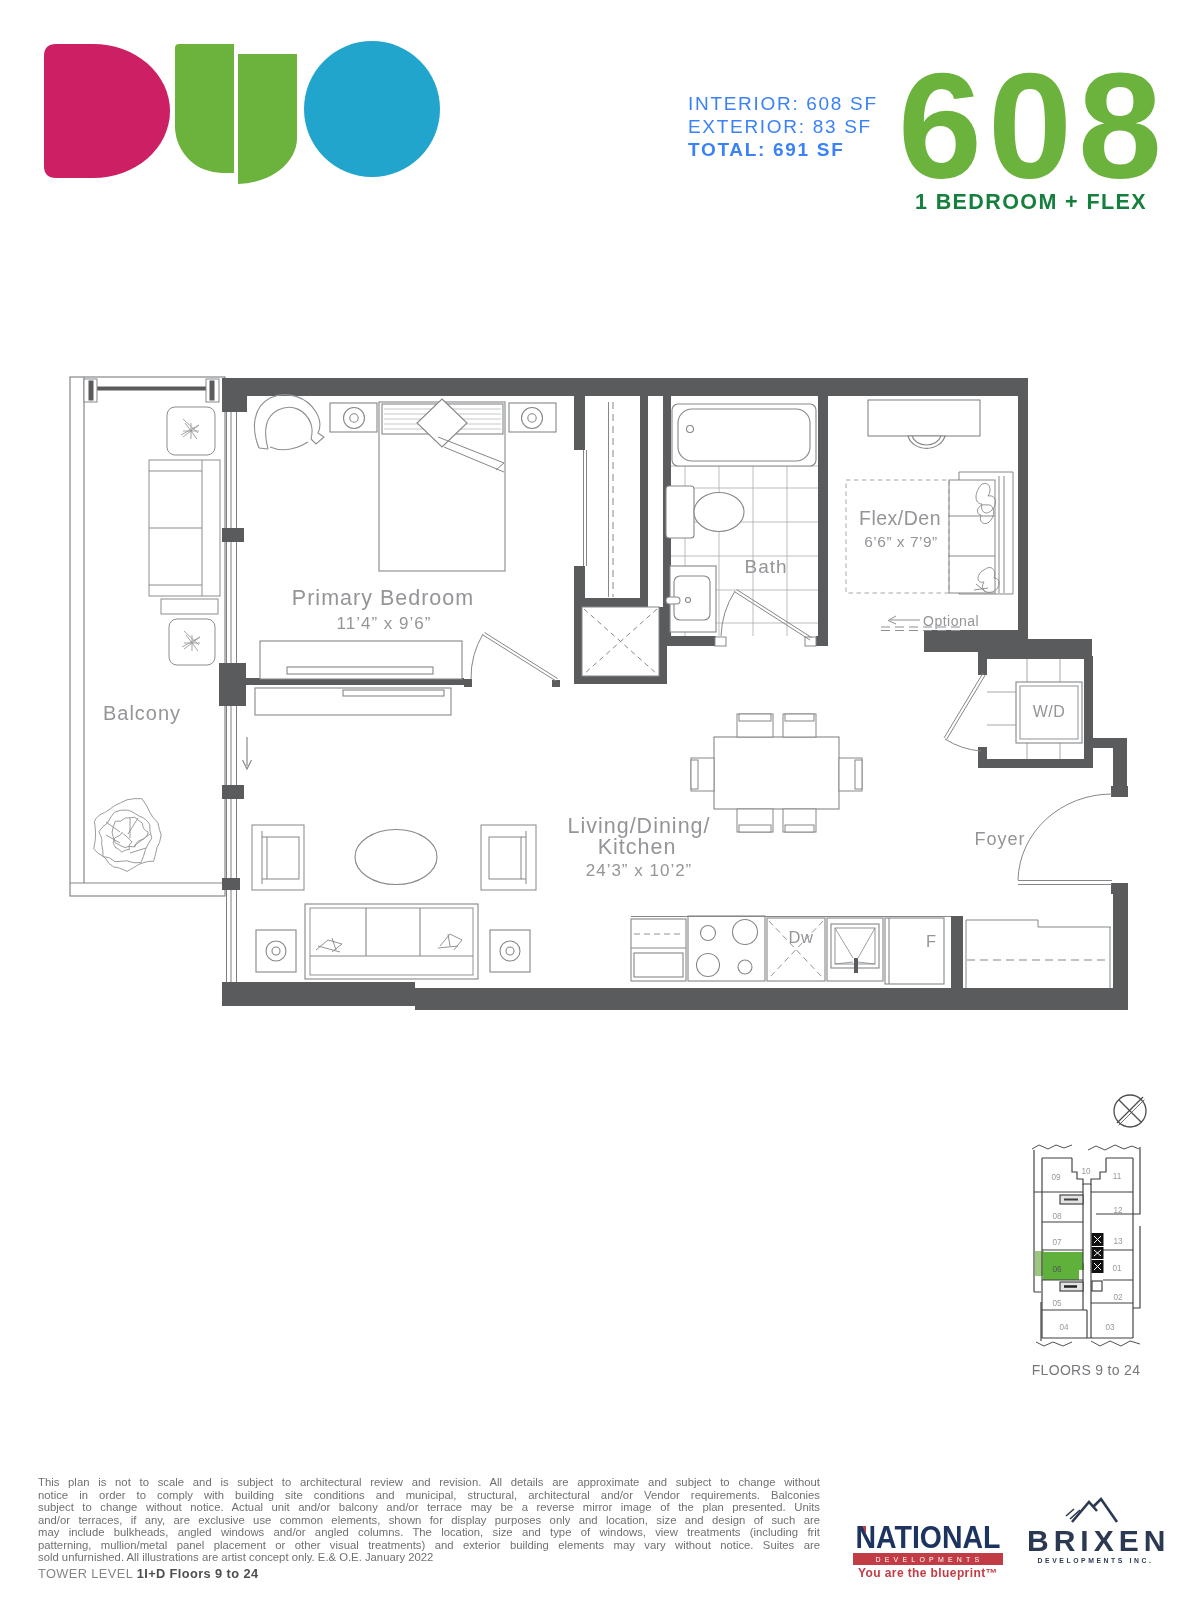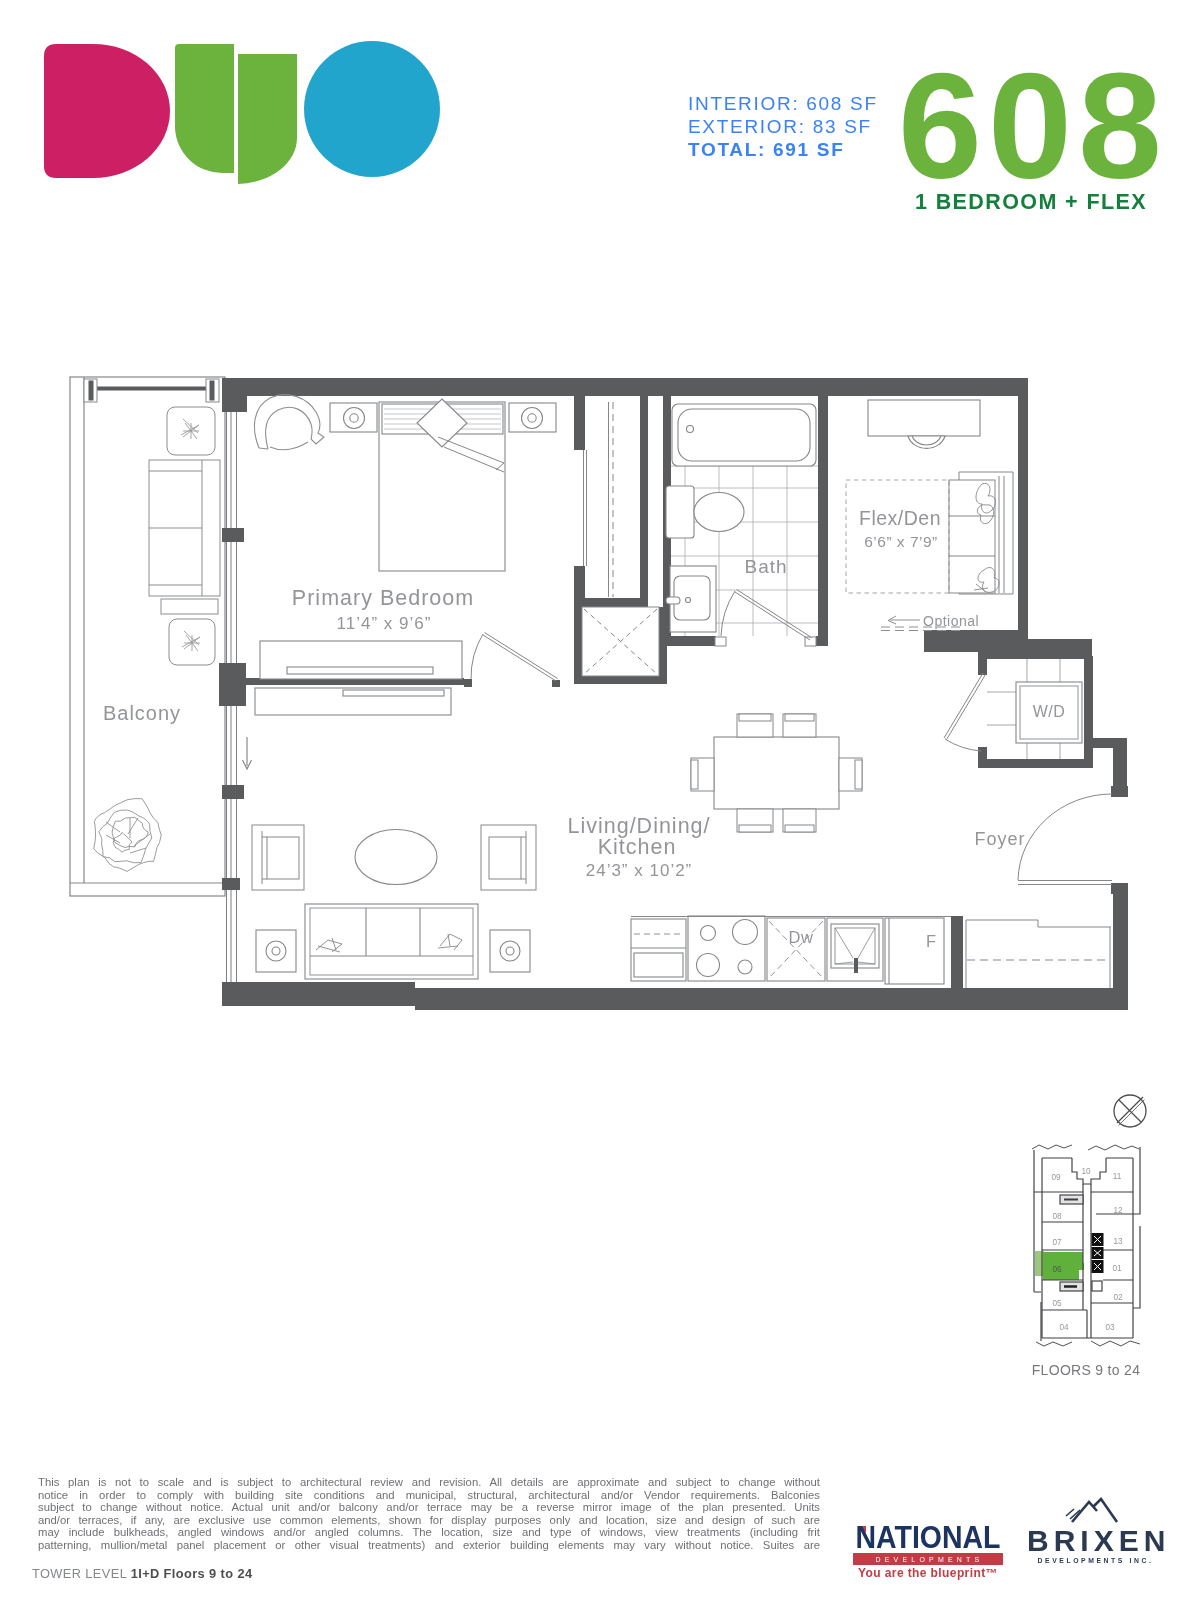--- a/index.html
+++ b/index.html
@@ -528,23 +528,24 @@
 </g>
 </svg>
 
 <div class="abs disc" style="left:38px;top:1476px;">
   <div class="j">This plan is not to scale and is subject to architectural review and revision. All details are approximate and subject to change without</div>
   <div class="j">notice in order to comply with building site conditions and municipal, structural, architectural and/or Vendor requirements. Balconies</div>
   <div class="j">subject to change without notice. Actual unit and/or balcony and/or terrace may be a reverse mirror image of the plan presented. Units</div>
   <div class="j">and/or terraces, if any, are exclusive use common elements, shown for display purposes only and location, size and design of such are</div>
   <div class="j">may include bulkheads, angled windows and/or angled columns. The location, size and type of windows, view treatments (including frit</div>
   <div class="j">patterning, mullion/metal panel placement or other visual treatments) and exterior building elements may vary without notice. Suites are</div>
+  <div>sold unfurnished. All illustrations are artist concept only. E.&amp; O.E. January 2022</div>
 </div>
 
-<div class="abs" style="left:32px;top:1566px;font-size:12.8px;color:#85878a;letter-spacing:0.4px;">TOWER LEVEL <span style="color:#4d4e50;font-weight:bold;">1I+D Floors 9 to 24</span></div>
+<div class="abs" style="left:38px;top:1566px;font-size:12.8px;color:#85878a;letter-spacing:0.4px;">TOWER LEVEL <span style="color:#4d4e50;font-weight:bold;">1I+D Floors 9 to 24</span></div>
 
 <div class="abs" style="left:853px;top:1524px;width:150px;">
   <svg width="150" height="29" viewBox="0 0 150 29" style="display:block;">
     <path d="M 6,2 L 13,2 L 13,9 Z" fill="#c13c45"></path>
     <text x="75" y="24" text-anchor="middle" font-family="Liberation Serif, serif" font-weight="bold" font-size="31" fill="#1d3461" textLength="145" lengthAdjust="spacingAndGlyphs">NATIONAL</text>
   </svg>
   <div style="background:#c13c45;color:#ffffff;font-size:7px;letter-spacing:4.2px;text-align:center;padding:2.5px 0 2px 3px;margin-top:0px;">DEVELOPMENTS</div>
   <div style="color:#c13c45;font-weight:bold;font-size:12px;letter-spacing:0.4px;text-align:center;margin-top:1px;">You are the blueprint™</div>
 </div>
 

